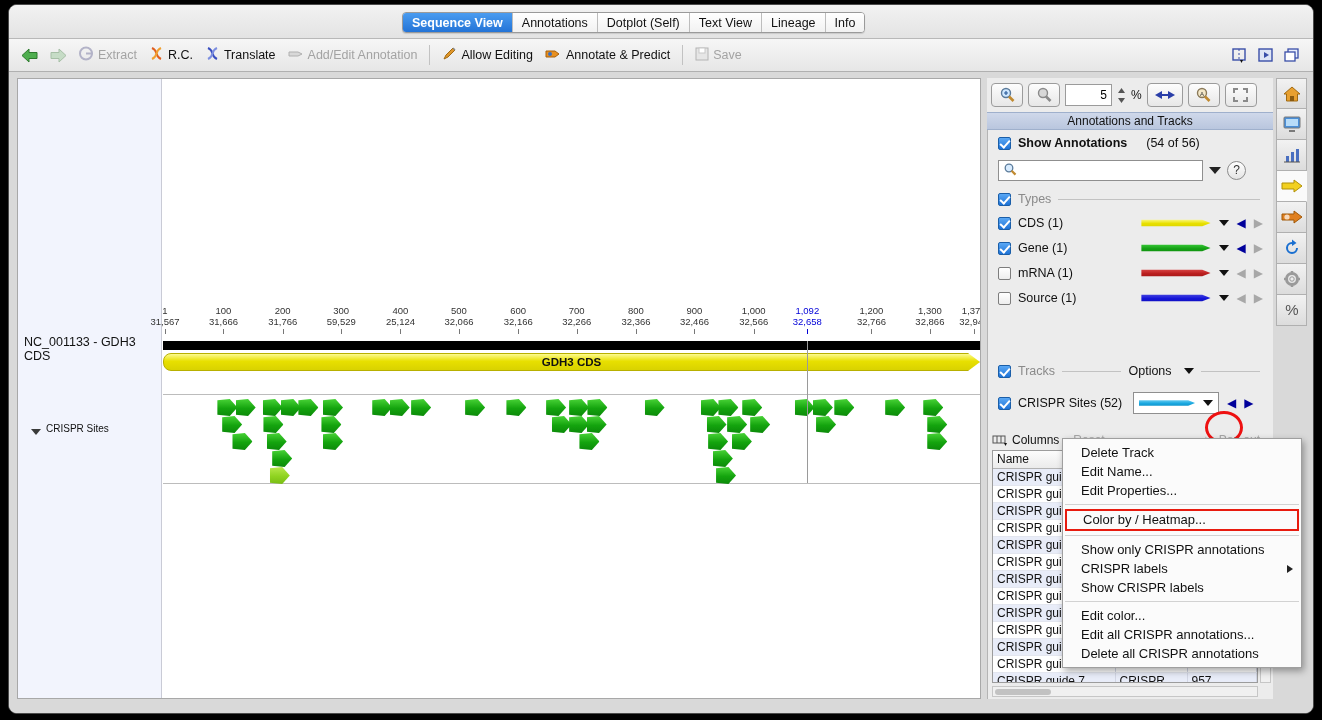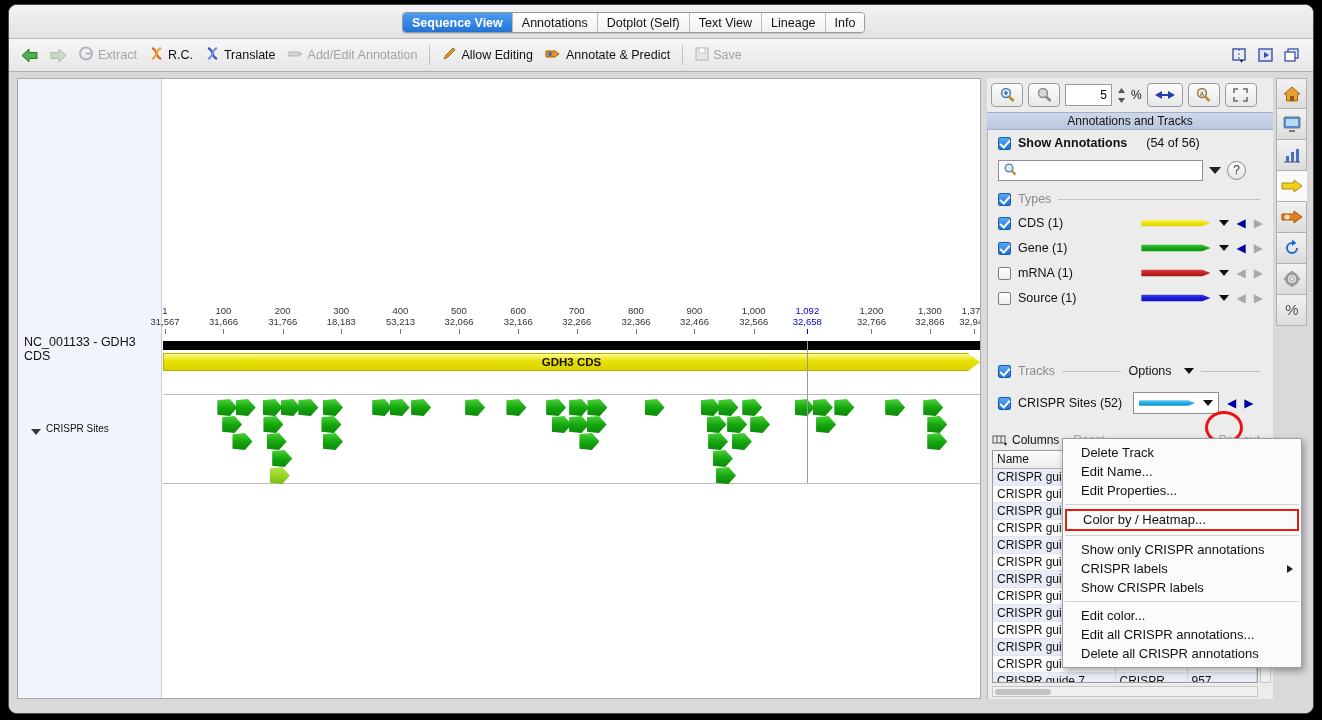--- a/index.html
+++ b/index.html
@@ -115,20 +115,21 @@
   .tickgroup.hl { color: #0000d8; font-weight: normal; }
   .tickmark { position: absolute; width: 1px; height: 5px; background: #777; top: 24px; }
   .tickmark.hl { background: #0000d8; }
   .blackbar { position: absolute; left: 0; top: 262px; width: 100%; height: 9px; background: #000; }
 
   .feature-bar {
     position: absolute; left: 0; height: 18px;
     display: flex; align-items: center; justify-content: center;
     font-size: 11.5px; color: #fff; font-weight: bold;
     text-shadow: 0 1px 1px rgba(0,0,0,.45);
+    border-radius: 8px;
   }
   .cds-bar {
     top: 274px; width: 100%;
     background: linear-gradient(#fdfb8f, #e8e000 45%, #d9d200);
     color: #111; text-shadow: none;
     border: 1px solid #b8b000;
     clip-path: polygon(0 0, calc(100% - 12px) 0, 100% 50%, calc(100% - 12px) 100%, 0 100%);
   }
   .gene-bar {
     top: 294px; width: 100%;
@@ -448,26 +449,26 @@
                 <div>31,666</div>
               </div>
               <div class="tickmark" style="left: 60.464px;"></div>
               <div class="tickgroup" style="left: 119.74px;">
                 <div>200</div>
                 <div>31,766</div>
               </div>
               <div class="tickmark" style="left: 119.74px;"></div>
               <div class="tickgroup" style="left: 178.204px;">
                 <div>300</div>
-                <div>18,183</div>
+                <div>59,529</div>
               </div>
               <div class="tickmark" style="left: 178.204px;"></div>
               <div class="tickgroup" style="left: 237.48px;">
                 <div>400</div>
-                <div>53,213</div>
+                <div>25,124</div>
               </div>
               <div class="tickmark" style="left: 237.48px;"></div>
               <div class="tickgroup" style="left: 295.944px;">
                 <div>500</div>
                 <div>32,066</div>
               </div>
               <div class="tickmark" style="left: 295.944px;"></div>
               <div class="tickgroup" style="left: 355.22px;">
                 <div>600</div>
                 <div>32,166</div>

